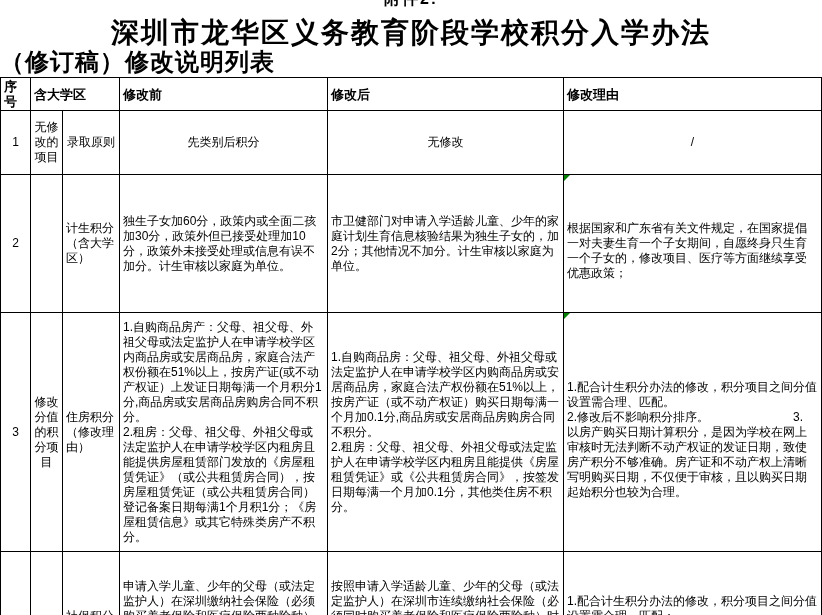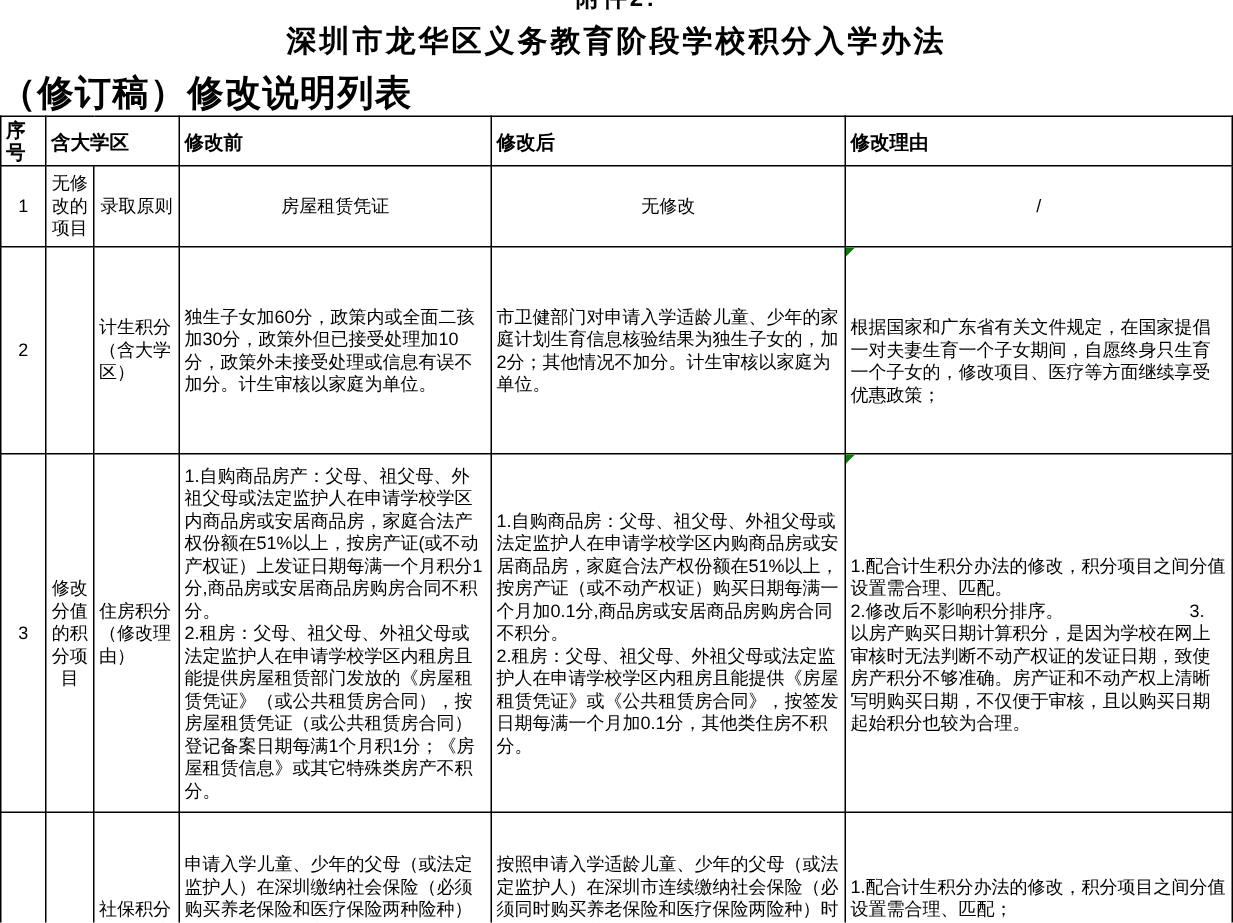--- a/index.html
+++ b/index.html
@@ -20,21 +20,21 @@
     font-size: 16px;
     font-weight: bold;
     letter-spacing: 2px;
   }
   .title-line1 {
     position: absolute;
     top: 14px;
     left: 0;
     width: 100%;
     text-align: center;
-    font-size: 20px;
+    font-size: 28px;
     font-weight: bold;
     letter-spacing: 2px;
   }
   .title-line2 {
     position: absolute;
     top: 46px;
     left: 0;
     width: 100%;
     text-align: left;
     font-size: 24px;
@@ -56,21 +56,21 @@
     padding: 1px 3px;
     vertical-align: middle;
     overflow: hidden;
   }
   tr.hdr td {
     height: 31px;
     font-weight: bold;
     text-align: left;
     font-size: 13px;
   }
-  tr.row-1 td { height: 54px; text-align: center; }
+  tr.row-1 td { height: 64px; text-align: center; }
   tr.row-2 td { height: 92px; }
   tr.row-3 td { height: 239px; }
   tr.row-4 td { height: 160px; }
   td.c-idx { text-align: center; padding: 1px 1px; }
   td.c-cat { text-align: center; padding: 1px 1px; }
   td.c-item { text-align: left; padding: 1px 2px; }
   td.c-txt {
     text-align: left;
     white-space: pre-wrap;
     word-break: break-all;
@@ -108,21 +108,21 @@
     <td colspan="2">含大学区</td>
     <td>修改前</td>
     <td>修改后</td>
     <td>修改理由</td>
   </tr>
 
   <tr class="row-1">
     <td class="c-idx">1</td>
     <td class="c-cat">无修改的项目</td>
     <td class="c-item">录取原则</td>
-    <td class="c-txt">房屋租赁凭证</td>
+    <td class="c-txt">先类别后积分</td>
     <td class="c-txt">无修改</td>
     <td class="c-txt">/</td>
   </tr>
 
   <tr class="row-2">
     <td class="c-idx">2</td>
     <td class="c-cat"></td>
     <td class="c-item">计生积分（含大学区）</td>
     <td class="c-txt">独生子女加60分，政策内或全面二孩加30分，政策外但已接受处理加10分，政策外未接受处理或信息有误不加分。计生审核以家庭为单位。</td>
     <td class="c-txt">市卫健部门对申请入学适龄儿童、少年的家庭计划生育信息核验结果为独生子女的，加2分；其他情况不加分。计生审核以家庭为单位。</td>

